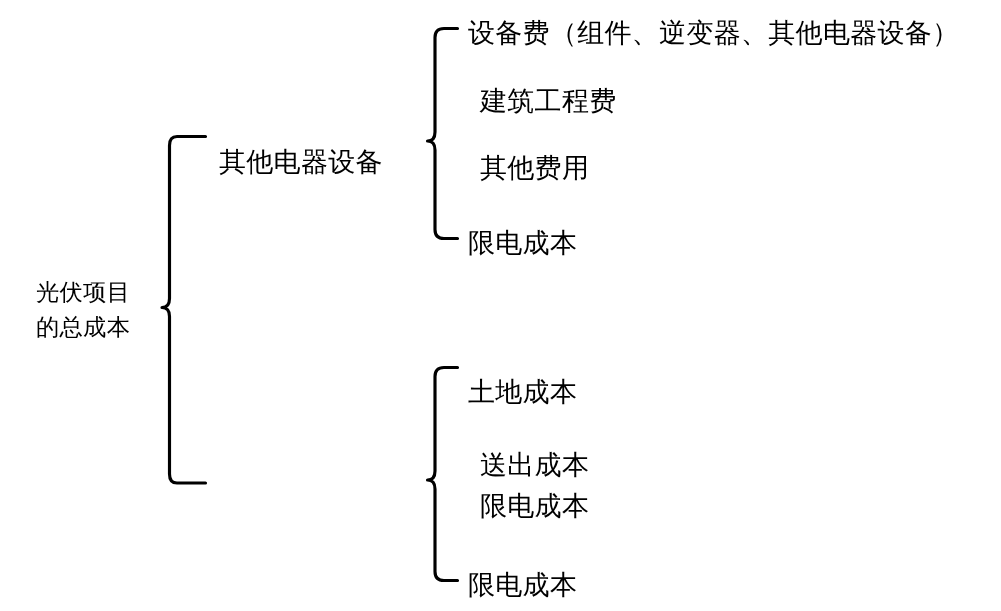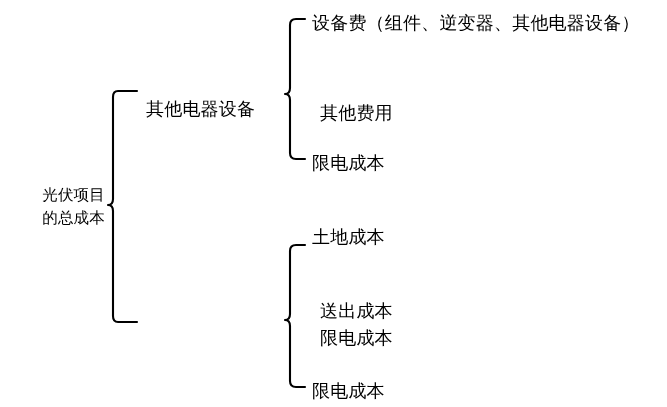--- a/index.html
+++ b/index.html
@@ -54,30 +54,31 @@
 
   <svg class="bracket-layer" viewBox="0 0 667 407">
 
     <path d="M 137 91 L 118 91 Q 113 91 113 97 L 113 199 Q 113 205 108 205 Q 113 205 113 211 L 113 316 Q 113 322 118 322 L 137 322"></path>
 
     <path d="M 305 19 L 296 19 Q 290 19 290 25 L 290 88 Q 290 94 285 94 Q 290 94 290 100 L 290 153 Q 290 159 296 159 L 305 159"></path>
 
     <path d="M 305 245 L 296 245 Q 290 245 290 251 L 290 314 Q 290 320 285 320 Q 290 320 290 326 L 290 381 Q 290 387 296 387 L 305 387"></path>
   </svg>
 
-  <div class="node root-node" style="left:9px; top:184px;text-align:right;">
+  <div class="node root-node" style="left:24px; top:184px;">
     <div>光伏项目</div>
     <div>的总成本</div>
   </div>
 
   <div class="node" style="left:146px; top:96px;">其他电器设备</div>
 
   <div class="node" style="left:312px; top:10px;">设备费（组件、逆变器、其他电器设备）</div>
+  <div class="node" style="left:320px; top:55px;">建筑工程费</div>
   <div class="node" style="left:320px; top:100px;">其他费用</div>
   <div class="node" style="left:312px; top:150px;">限电成本</div>
 
 
-  <div class="node" style="left:312px; top:224px;font-family:Liberation Serif, serif;">土地成本</div>
+  <div class="node" style="left:312px; top:248px;font-family:Liberation Serif, serif;">土地成本</div>
   <div class="node" style="left:320px; top:282px;margin-top:16px;">送出成本</div>
   <div class="node" style="left:320px; top:325px;">限电成本</div>
   <div class="node" style="left:312px; top:378px;">限电成本</div>
 
 </div>
 
 </body></html>

